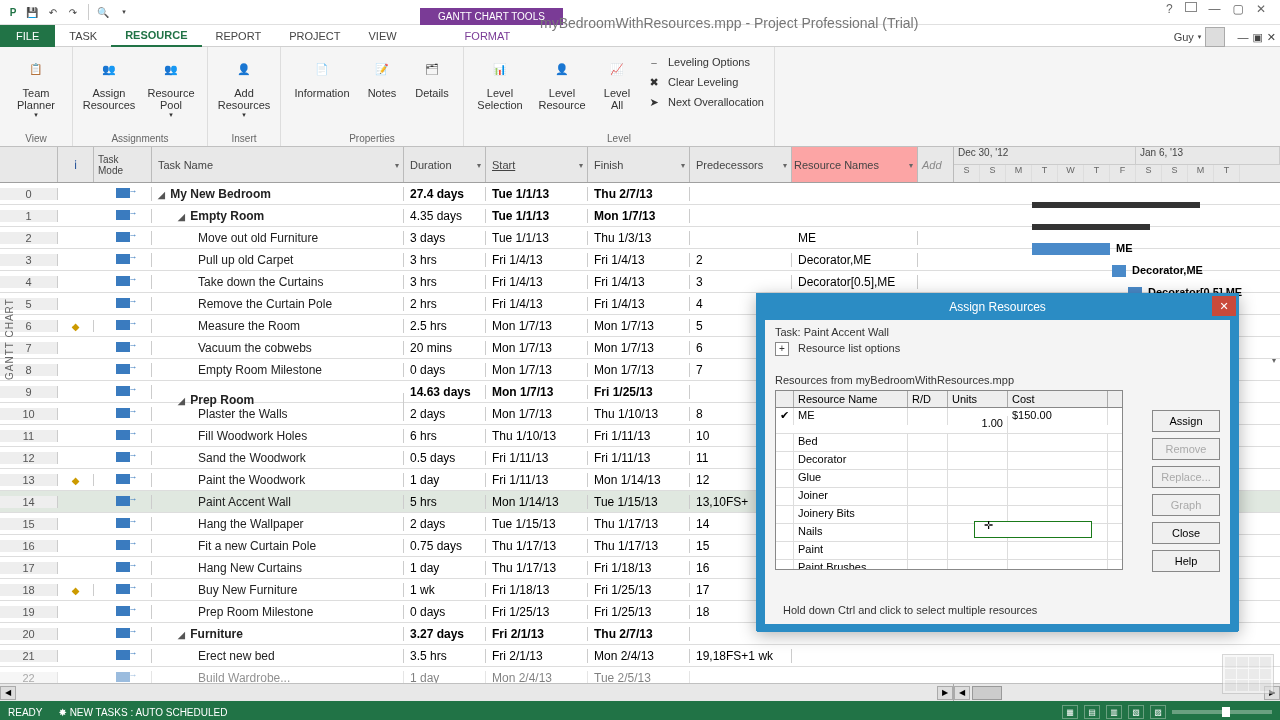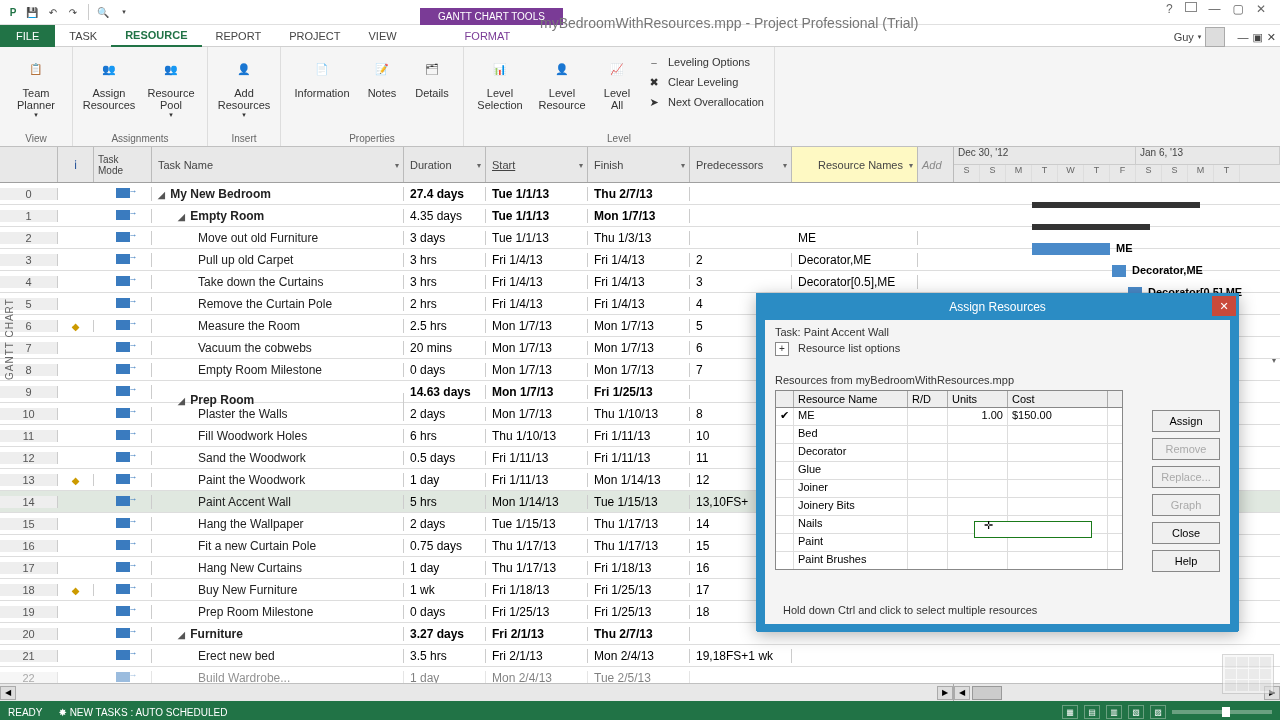--- a/index.html
+++ b/index.html
@@ -39,21 +39,21 @@
   
   .colhead { height: 36px; display: flex; border-bottom: 1px solid #a0a0a0; background: #e8e8e8; }
   .ch-left { width: 58px; border-right: 1px solid #bbb; display:flex; align-items:center; justify-content:center;}
   .ch-info { width: 36px; border-right: 1px solid #bbb; display:flex; align-items:center; justify-content:center; color:#2b579a;}
   .ch-mode { width: 58px; border-right: 1px solid #bbb; display:flex; flex-direction:column; align-items:flex-start; justify-content:center; padding:0 4px; font-size:10px; color:#444;}
   .ch-name { flex: 0 0 252px; border-right: 1px solid #bbb; display:flex; align-items:center; padding:0 6px; font-size:11px; color:#444; position:relative;}
   .ch-dur { flex: 0 0 82px; border-right: 1px solid #bbb; display:flex; align-items:center; padding:0 6px; font-size:11px; color:#444; position:relative;}
   .ch-start { flex: 0 0 102px; border-right: 1px solid #bbb; display:flex; align-items:center; padding:0 6px; font-size:11px; color:#444; position:relative;text-decoration:underline;}
   .ch-finish { flex: 0 0 102px; border-right: 1px solid #bbb; display:flex; align-items:center; padding:0 6px; font-size:11px; color:#444; position:relative;}
   .ch-pred { flex: 0 0 102px; border-right: 1px solid #bbb; display:flex; align-items:center; padding:0 6px; font-size:11px; color:#444; position:relative;}
-  .ch-res { flex: 0 0 126px; border-right: 1px solid #bbb; display:flex; align-items:center; padding:0 14px; font-size:11px; color:#444; background:#fef9c3; position:relative;justify-content:flex-end;}
+  .ch-res { flex: 0 0 126px; border-right: 1px solid #bbb; display:flex; align-items:center; padding:0 2px; font-size:11px; color:#444; background:#fca5a5; position:relative;}
   .ch-add { flex: 0 0 36px; border-right: 1px solid #bbb; display:flex; align-items:center; padding:0 4px; font-size:11px; font-style:italic; color:#888;}
   .ch-dd { position:absolute; right:4px; top:50%; transform:translateY(-50%); font-size:8px; color:#666;}
   .ch-timeline { flex:1; display:flex; flex-direction:column; }
   .tl-top { height:18px; display:flex; font-size:10px; color:#444; }
   .tl-top div { flex:1; padding-left:4px; border-right:1px solid #ccc; border-bottom:1px solid #ccc;}
   .tl-bot { height:18px; display:flex; font-size:9px; color:#666;}
   .tl-bot div { width:26px; text-align:center; border-right:1px solid #ddd;}
   
   
   .grid { height: 500px; overflow: hidden; position: relative; }
@@ -687,21 +687,21 @@
         <div class="rh-name">Resource Name</div>
         <div class="rh-rd">R/D</div>
         <div class="rh-units">Units</div>
         <div class="rh-cost">Cost</div>
       </div>
       <div id="res-rows">
           <div class="res-row">
             <div class="res-chk">✔</div>
             <div class="rh-name">ME</div>
             <div class="rh-rd"></div>
-            <div class="rh-units" style="text-align:right;">1.00</div>
+            <div class="rh-units" style="text-align:right;margin-top:8px;">1.00</div>
             <div class="rh-cost">$150.00</div>
           </div>
           <div class="res-row">
             <div class="res-chk"></div>
             <div class="rh-name">Bed</div>
             <div class="rh-rd"></div>
             <div class="rh-units" style="text-align:right;"></div>
             <div class="rh-cost"></div>
           </div>
           <div class="res-row">

